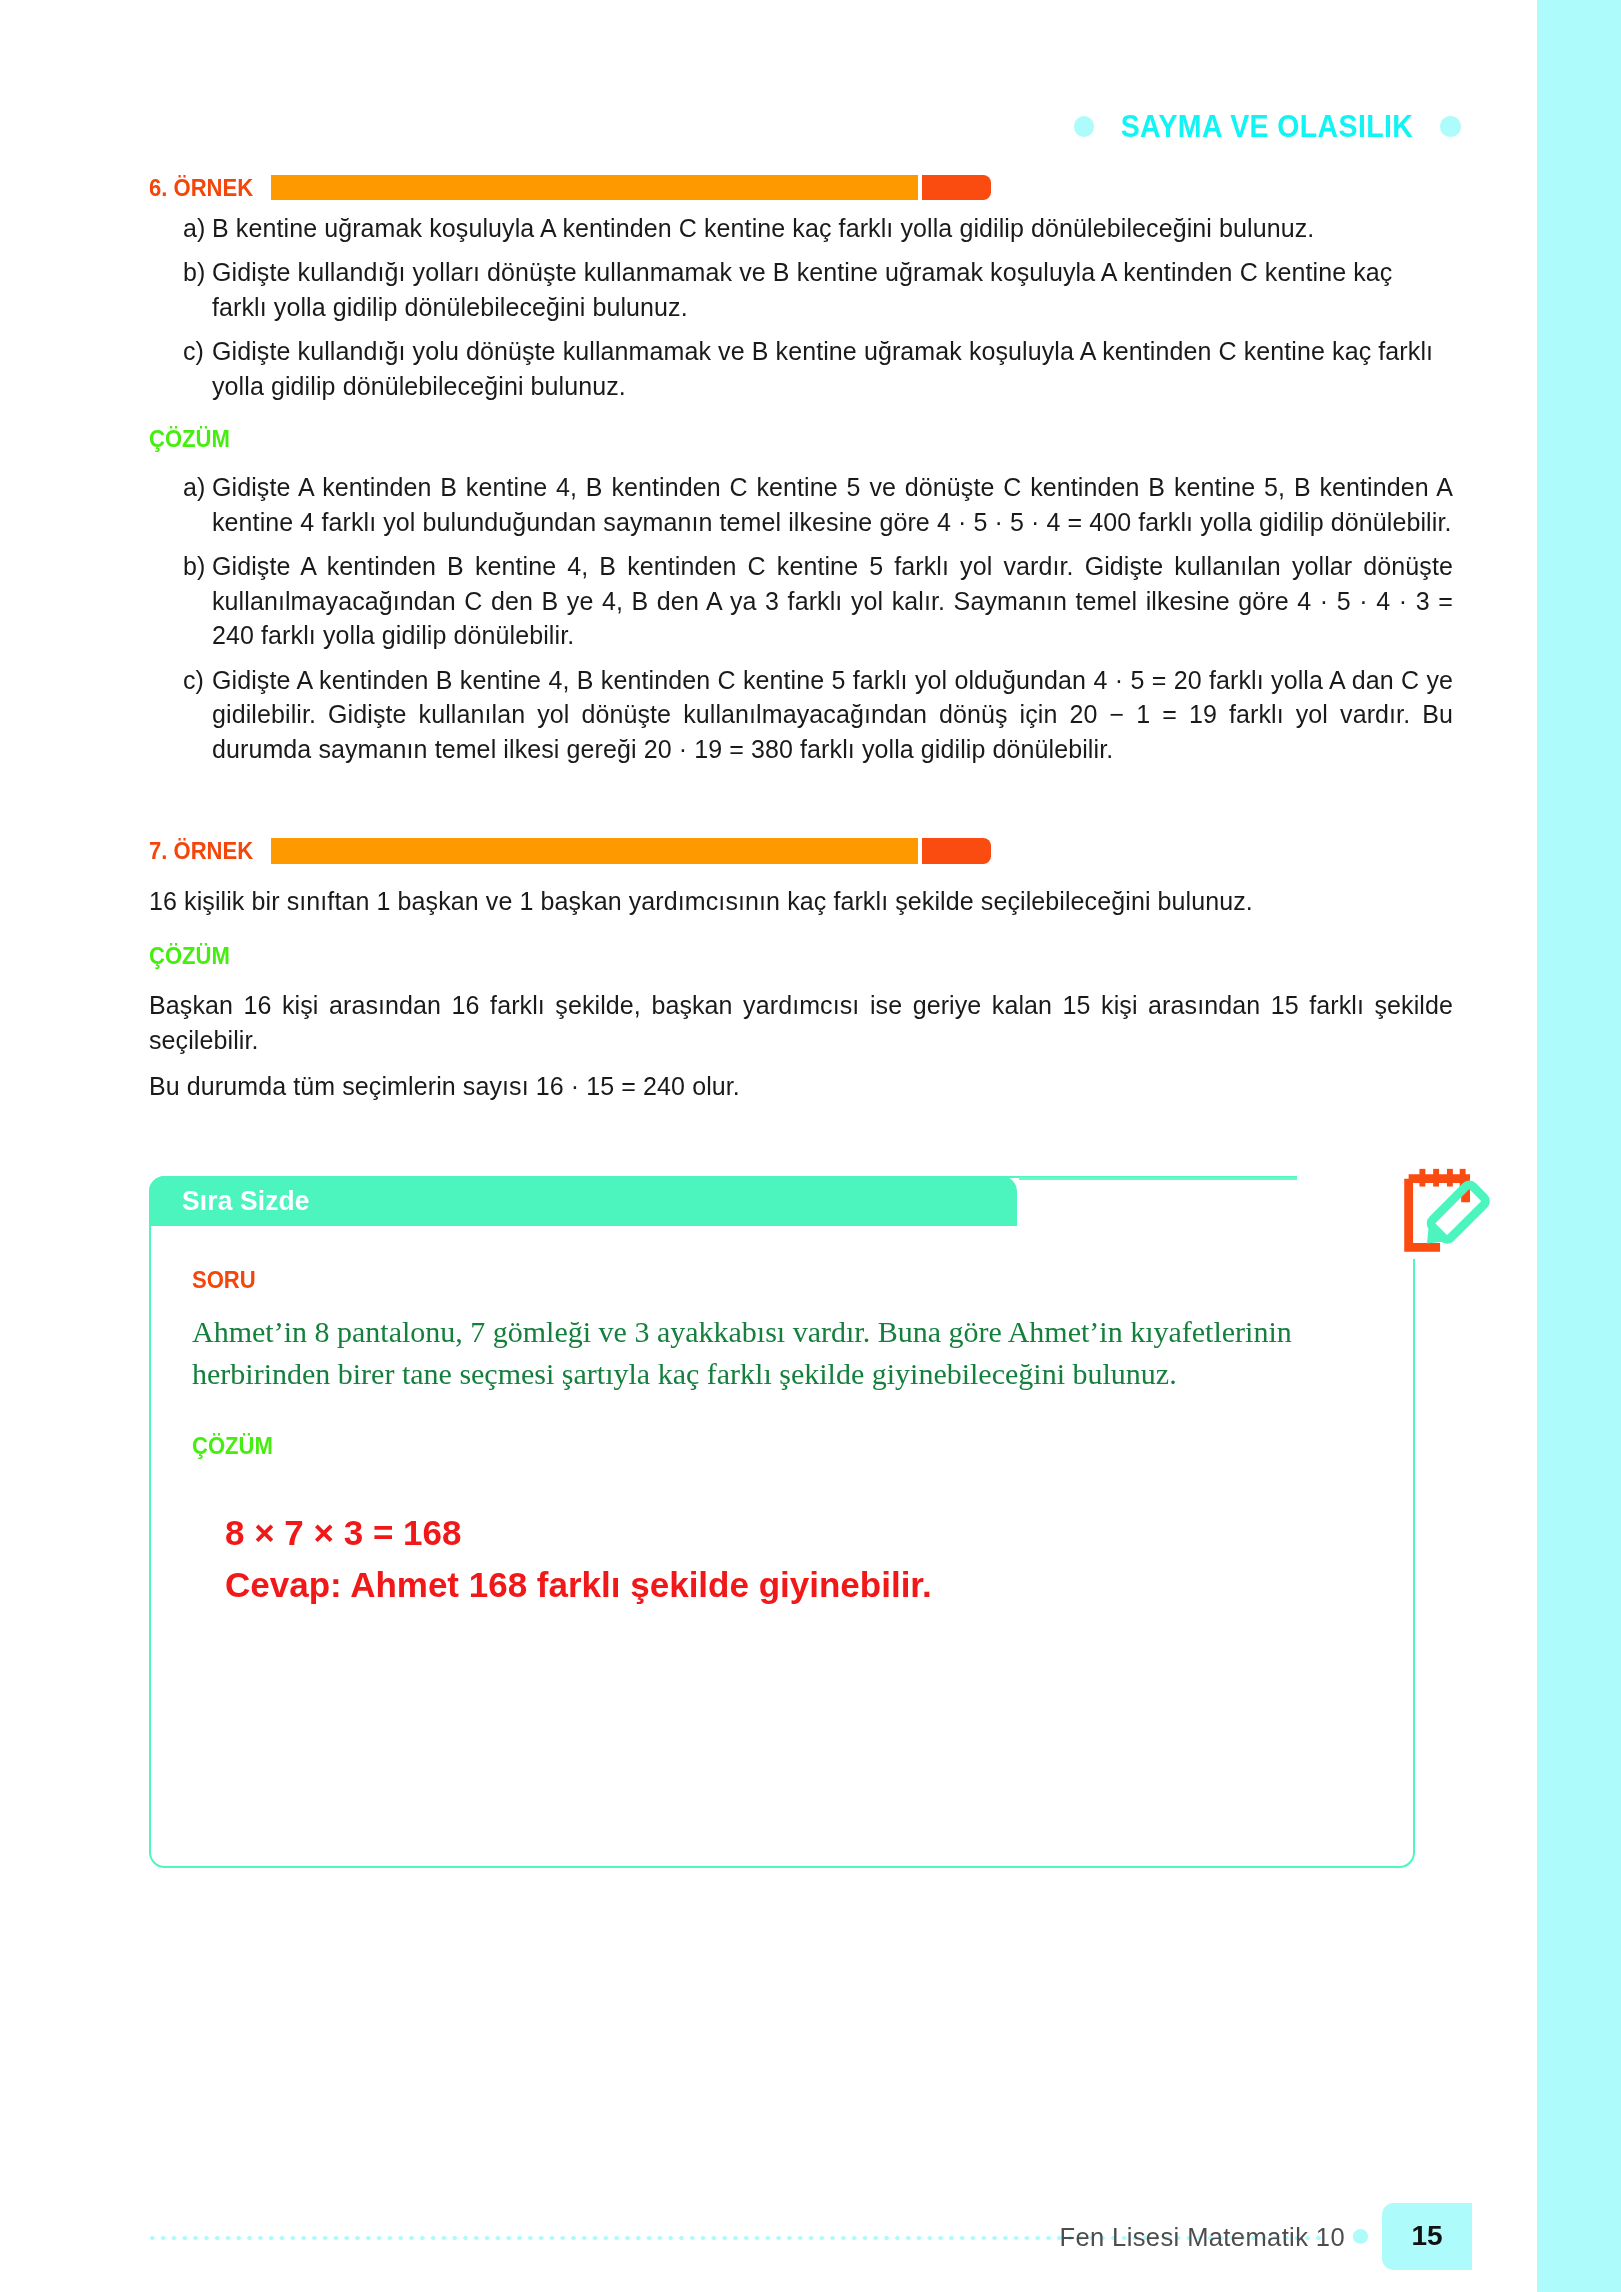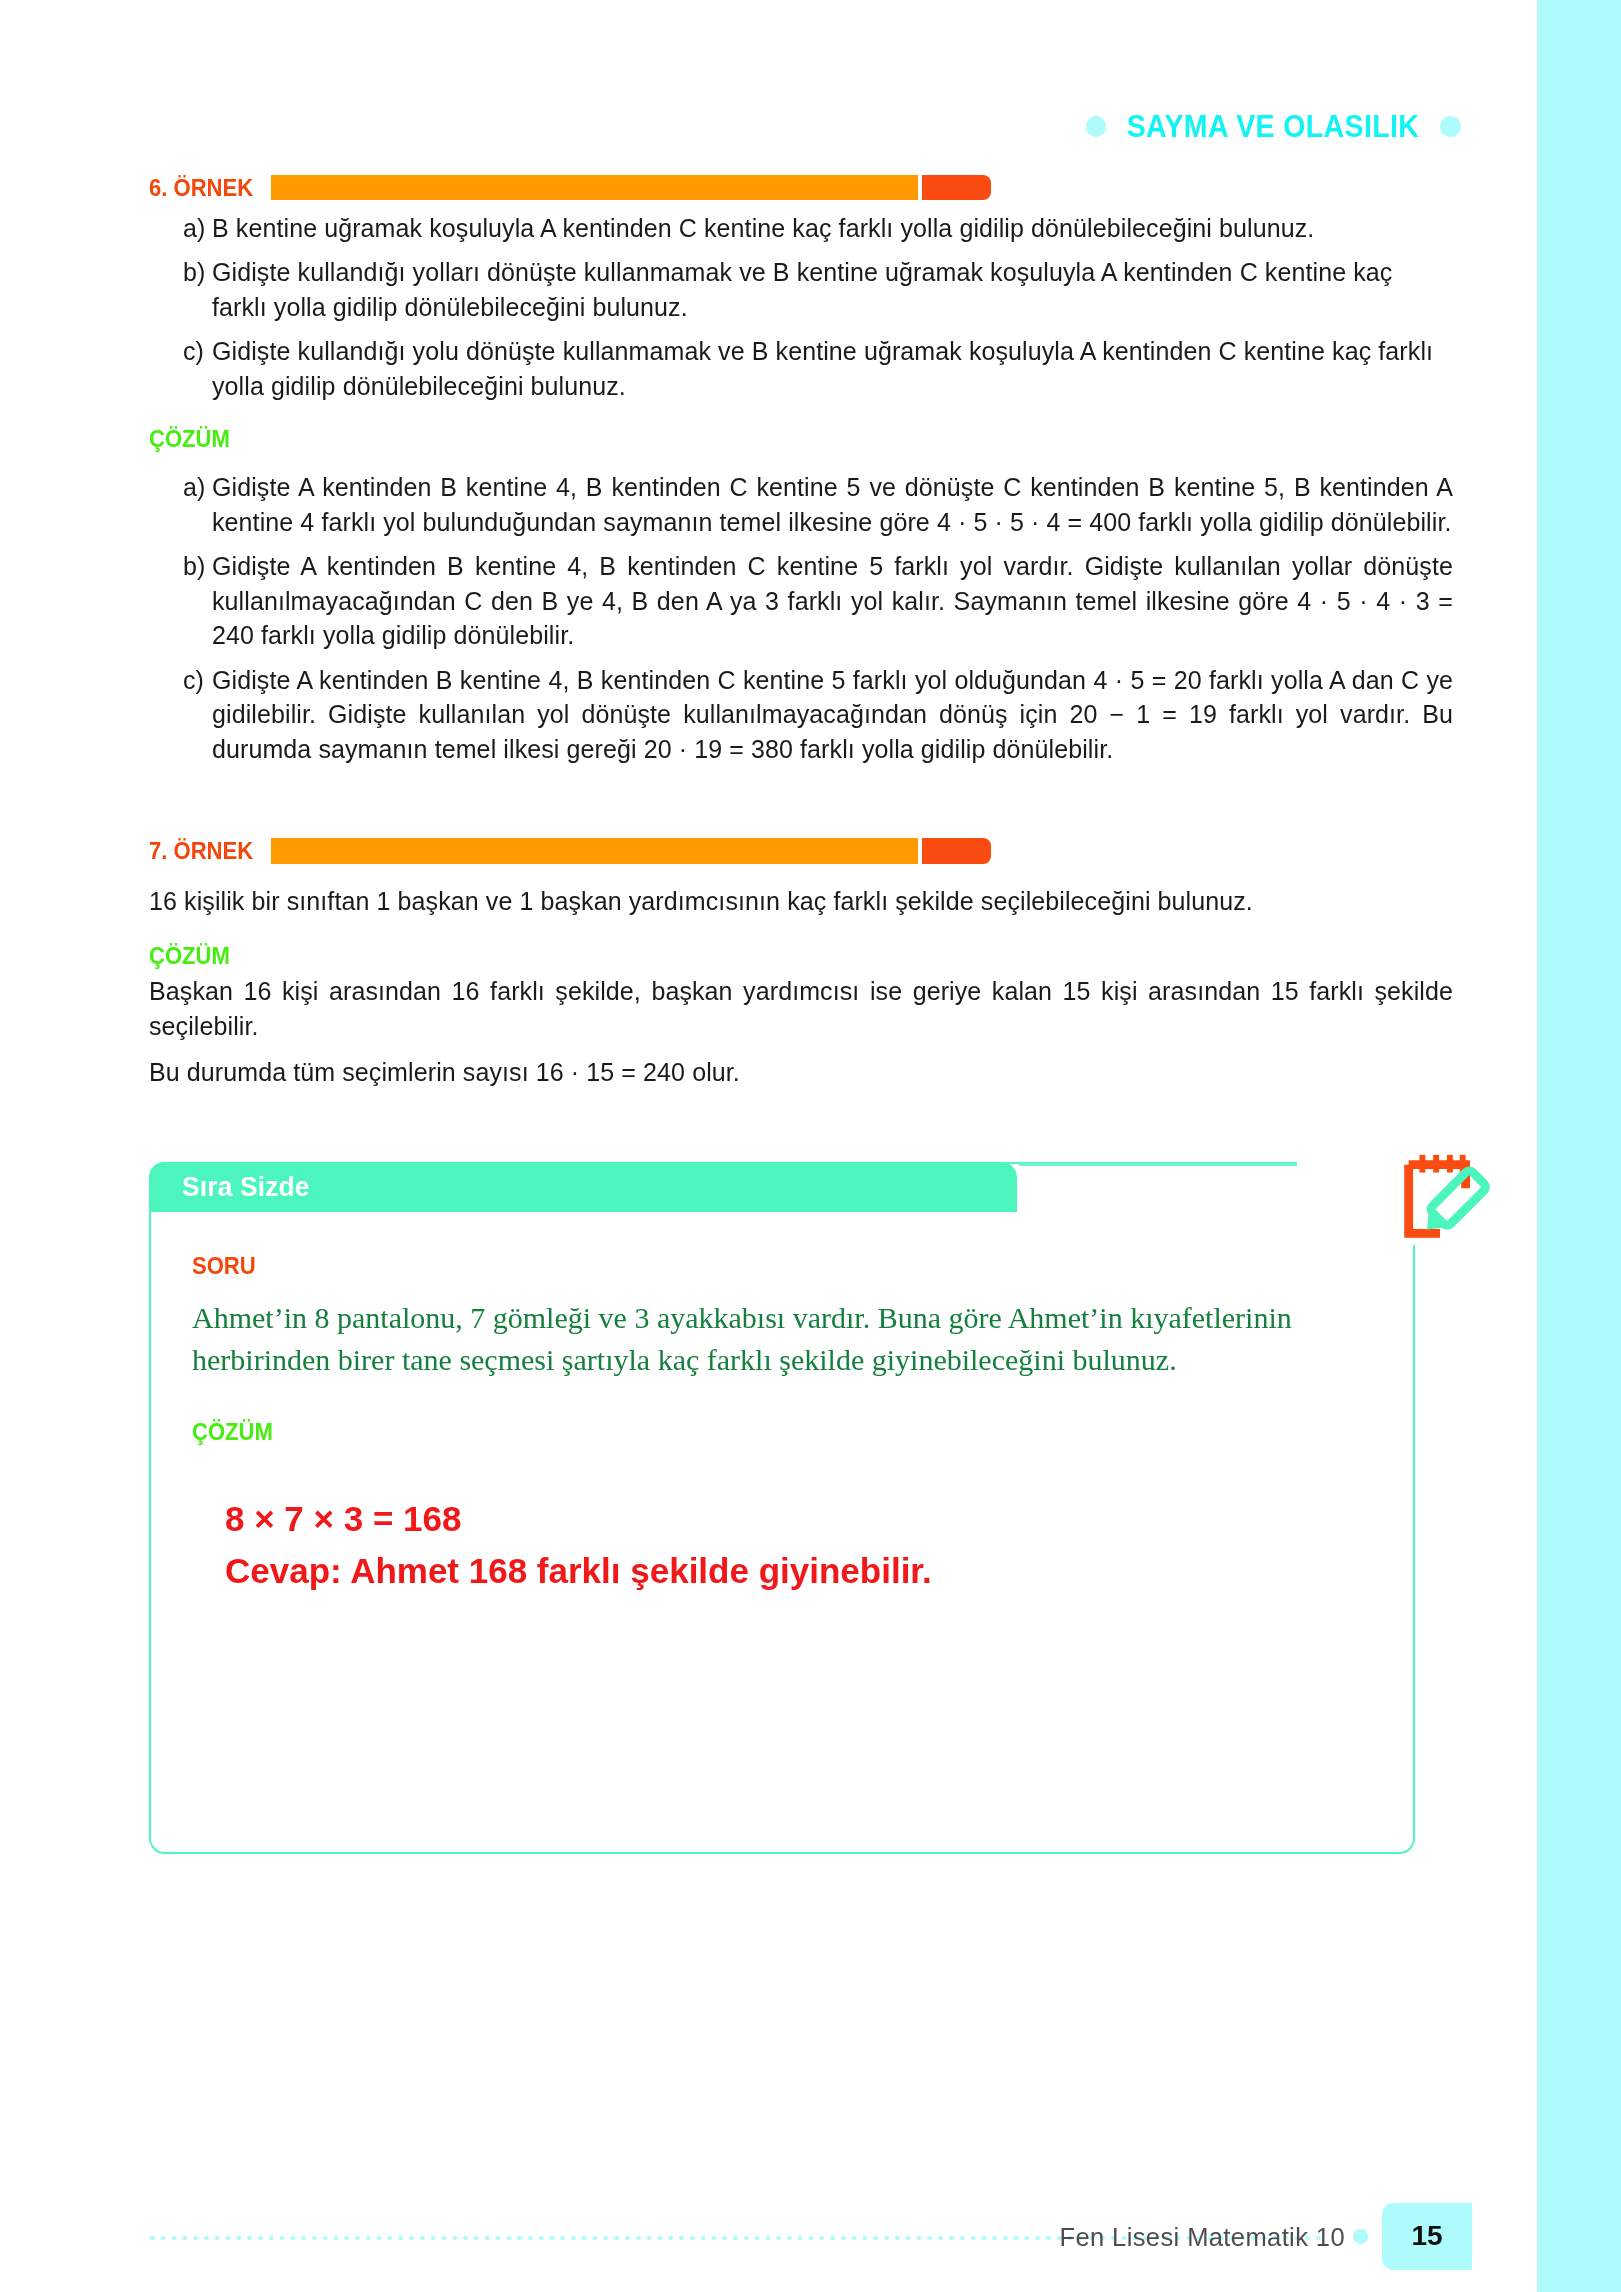--- a/index.html
+++ b/index.html
@@ -36,21 +36,21 @@
     padding: 0;
   }
 
   
   .chapter-header {
     position: absolute;
     top: 111px;
     right: 76px;
     display: flex;
     align-items: center;
-    gap: 8px;
+    gap: 14px;
   }
   .chapter-dot {
     width: 20.6px;
     height: 20.6px;
     border-radius: 50%;
     background: #AEFBFB;
     flex: none;
   }
   .chapter-title {
     font-family: "Liberation Sans Narrow", "Liberation Sans", sans-serif;
@@ -354,21 +354,21 @@
     <div class="ornek-row" style="margin-top:71px;">
       <span class="ornek-label">7. ÖRNEK</span>
       <span class="ornek-bar"></span>
       <span class="ornek-cap"></span>
     </div>
 
     <div class="body-text p-intro">16 kişilik bir sınıftan 1 başkan ve 1 başkan yardımcısının kaç farklı şekilde seçilebileceğini bulunuz.</div>
 
     <div class="cozum" style="margin-top:23.5px;">ÇÖZÜM</div>
 
-    <div class="body-text justify" style="margin-top:4px;">Başkan 16 kişi arasından 16 farklı şekilde, başkan yardımcısı ise geriye kalan 15 kişi arasından 15 farklı şekilde seçilebilir.</div>
+    <div class="body-text justify" style="margin-top:18px;">Başkan 16 kişi arasından 16 farklı şekilde, başkan yardımcısı ise geriye kalan 15 kişi arasından 15 farklı şekilde seçilebilir.</div>
     <div class="body-text" style="margin-top:11.8px;">Bu durumda tüm seçimlerin sayısı 16 · 15 = 240 olur.</div>
 
     <div class="sira-wrap">
       <div class="sira-box">
 
         <div class="sira-banner">
           <span class="sira-banner-label">Sıra Sizde</span>
         </div>
         <div class="sira-topline"></div>
         <div class="sira-topmask"></div>

